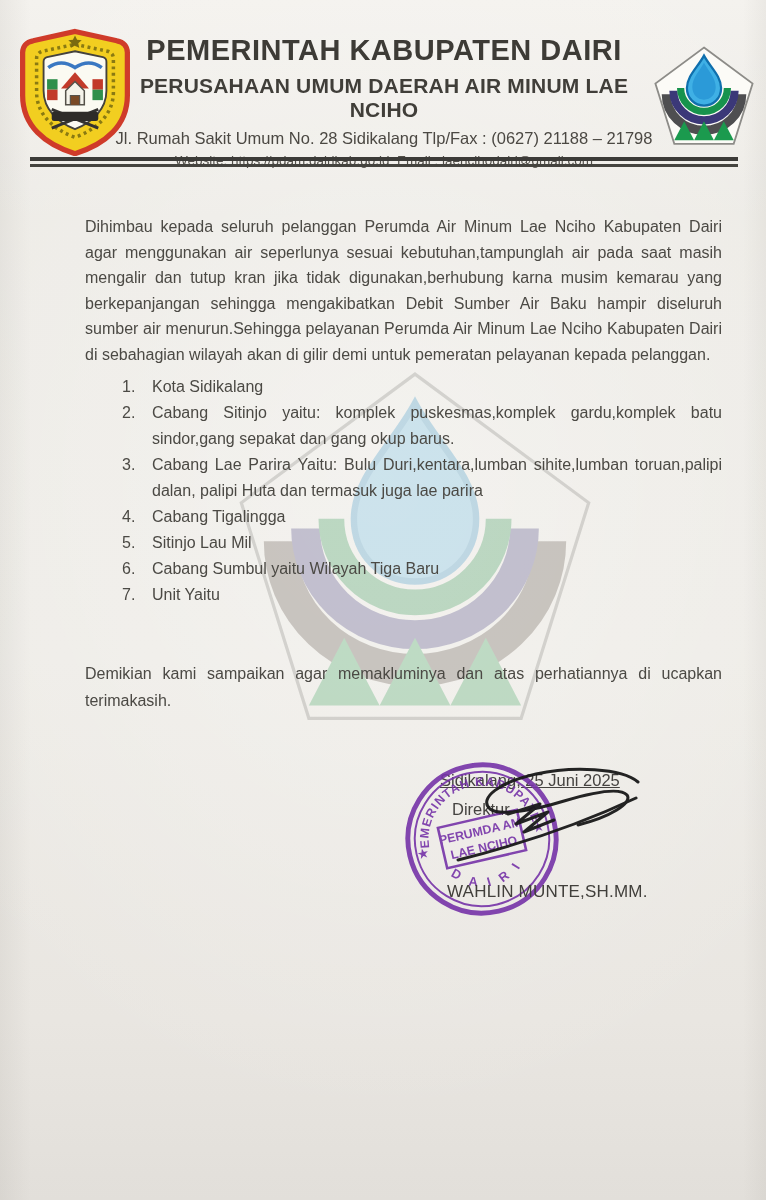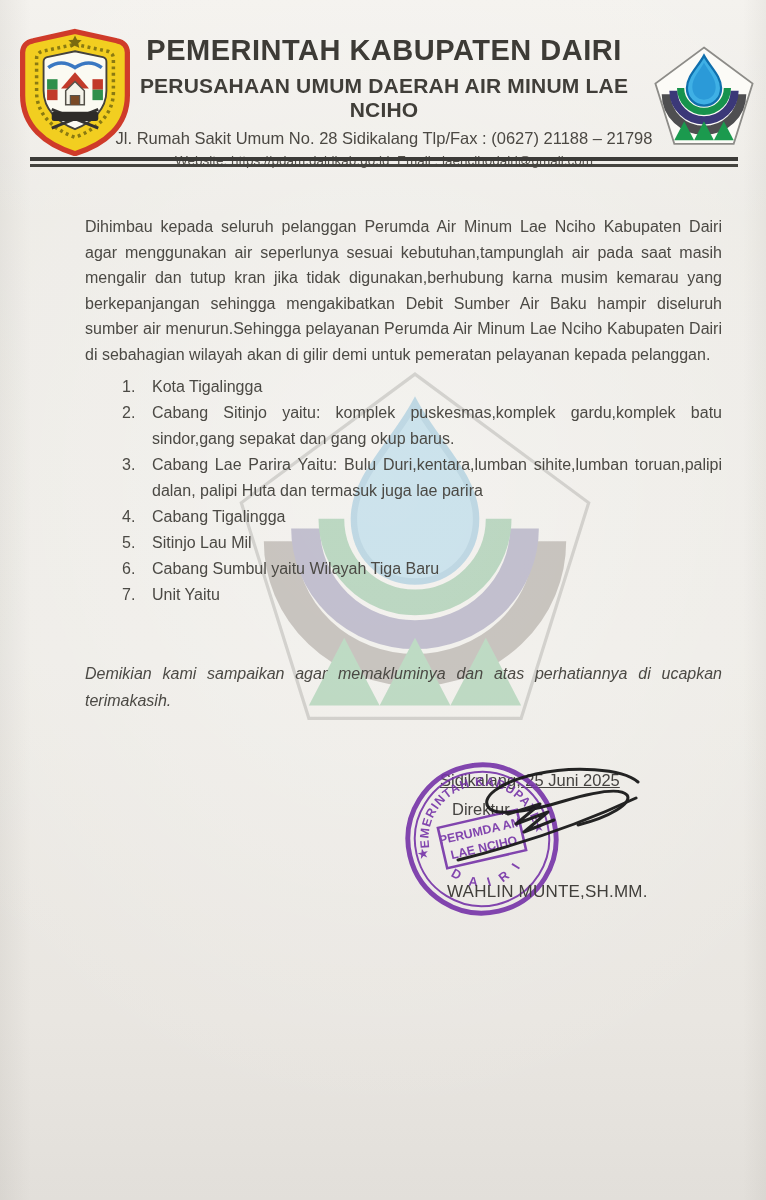--- a/index.html
+++ b/index.html
@@ -41,21 +41,21 @@
              letter-spacing:.6px;border-bottom:3px solid #3b3935;padding:0 2px 1px 2px;}
   .para{position:absolute;left:85px;top:214px;width:637px;z-index:2;
         font-size:16px;line-height:25.5px;text-align:justify;color:#4b4944;}
   .para p{margin:0;}
   .list{position:absolute;left:122px;top:374px;width:600px;z-index:2;
         font-size:16px;line-height:26px;color:#4b4944;}
   .li{display:flex;}
   .li .num{width:30px;flex:0 0 30px;}
   .li .txt{flex:1;text-align:justify;}
   .closing{position:absolute;left:85px;top:660px;width:637px;z-index:2;
-        font-size:16px;line-height:27px;text-align:justify;color:#4b4944;font-style:italic;}
+        font-size:16px;line-height:27px;text-align:justify;color:#4b4944;}
 
   
   .sig-date{position:absolute;left:440px;top:771px;z-index:2;font-size:16.5px;color:#454340;
             text-decoration:underline;}
   .sig-role{position:absolute;left:452px;top:800px;z-index:2;font-size:16.5px;color:#454340;}
   .sig-name{position:absolute;left:447px;top:882px;z-index:4;font-size:17px;color:#413f3b;letter-spacing:.2px;}
   .stamp{position:absolute;left:403px;top:760px;width:158px;height:158px;z-index:3;
          transform:rotate(-13deg);opacity:.9;}
   .stamp text{font-family:"Liberation Sans",sans-serif;font-weight:700;}
   .signature{position:absolute;left:450px;top:764px;width:196px;height:116px;z-index:5;opacity:.95;}
@@ -126,21 +126,21 @@
   </div>
 
 
   <div class="para">
     <p>Dihimbau kepada seluruh pelanggan Perumda Air Minum Lae Nciho  Kabupaten Dairi agar menggunakan air seperlunya sesuai kebutuhan,tampunglah air pada saat masih mengalir dan tutup kran jika tidak digunakan,berhubung karna musim kemarau yang berkepanjangan sehingga mengakibatkan Debit Sumber Air Baku hampir diseluruh sumber air menurun.Sehingga pelayanan Perumda Air Minum Lae Nciho Kabupaten Dairi di sebahagian wilayah  akan di gilir demi untuk pemeratan pelayanan kepada pelanggan.</p>
   </div>
 
   <div class="list">
     <div class="li">
       <span class="num">1.</span>
-      <span class="txt">Kota Tigalingga</span>
+      <span class="txt">Kota Sidikalang</span>
     </div>
     <div class="li">
       <span class="num">2.</span>
       <span class="txt">Cabang Sitinjo yaitu: komplek puskesmas,komplek gardu,komplek batu sindor,gang sepakat dan gang okup barus.</span>
     </div>
     <div class="li">
       <span class="num">3.</span>
       <span class="txt">Cabang Lae Parira Yaitu: Bulu Duri,kentara,lumban sihite,lumban toruan,palipi dalan, palipi Huta dan termasuk juga lae parira</span>
     </div>
     <div class="li">

